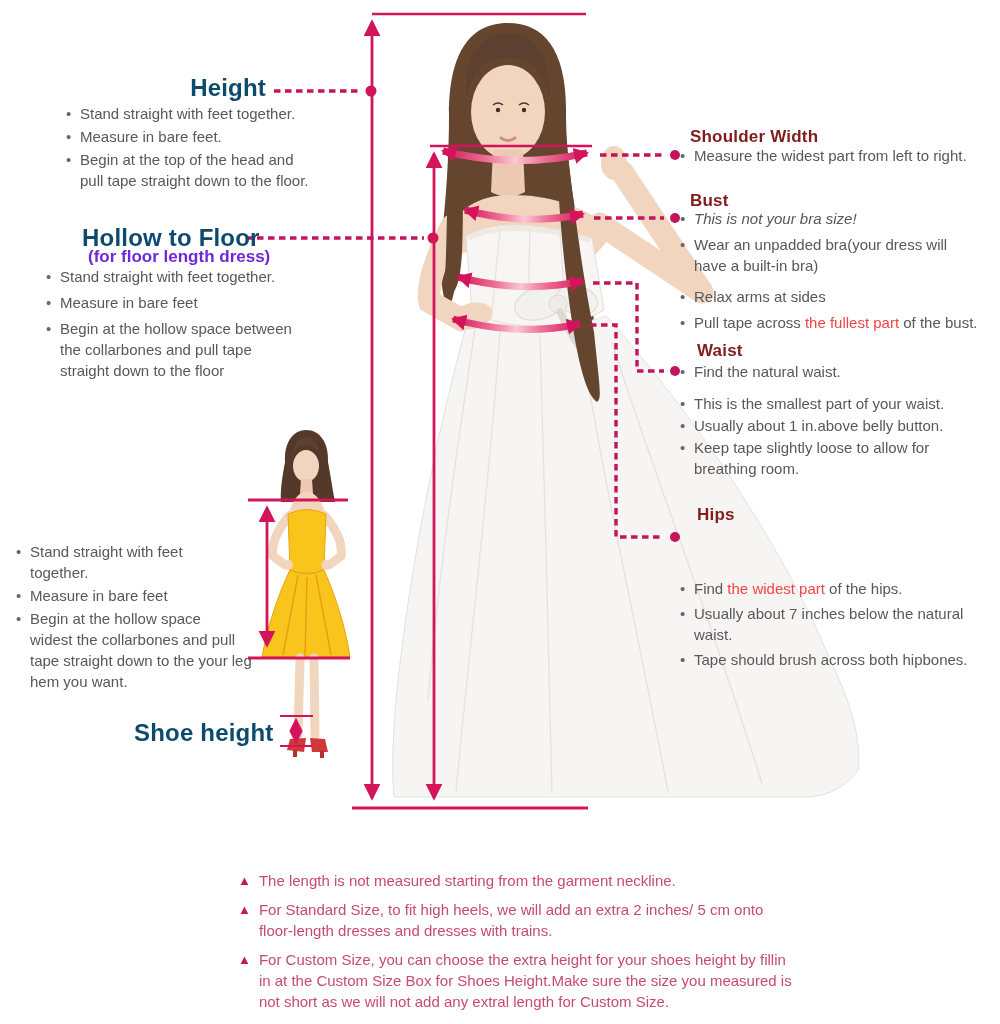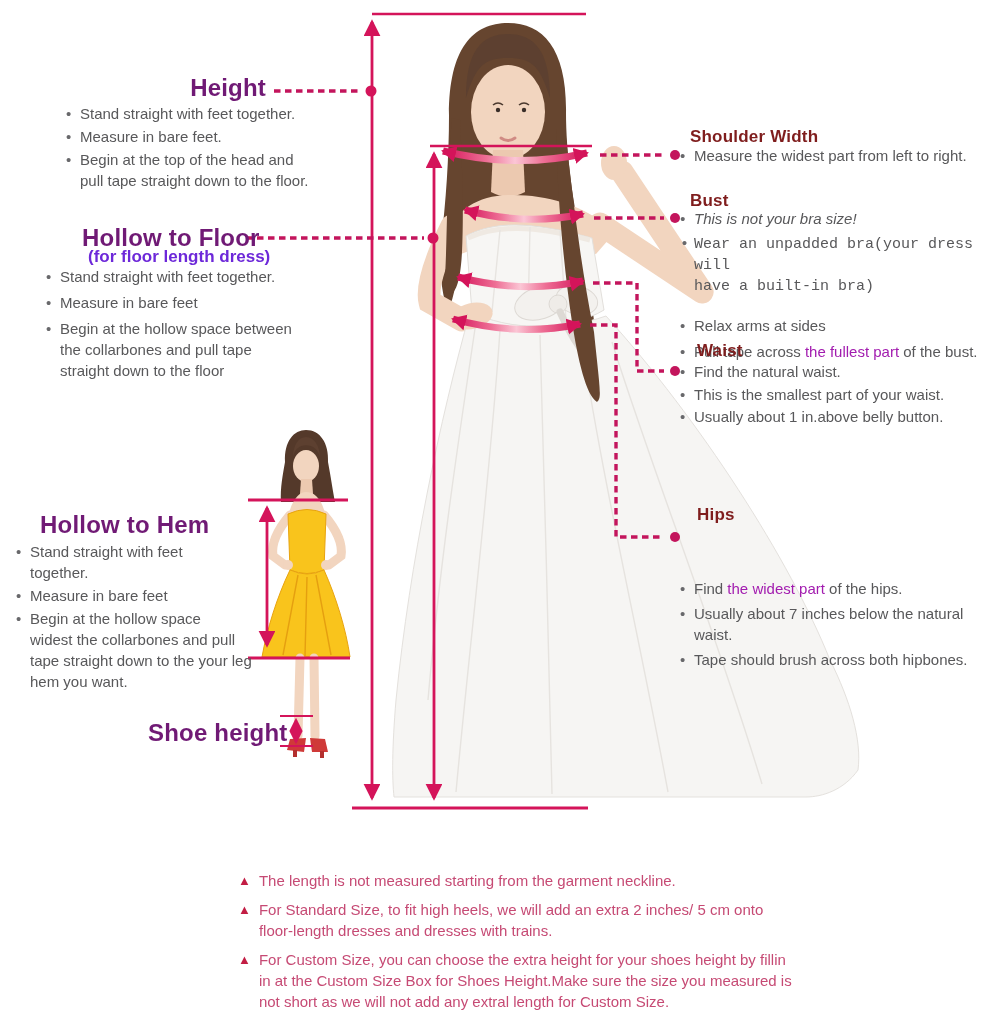--- a/index.html
+++ b/index.html
@@ -2,27 +2,27 @@
 <html><head>
 <meta charset="utf-8">
 <style>
   html,body{margin:0;padding:0;background:#ffffff;}
   #canvas{
     position:relative;width:1000px;height:1024px;background:#ffffff;overflow:hidden;
     font-family:"Liberation Sans", sans-serif;
   }
   .abs{position:absolute;}
   svg.layer{position:absolute;left:0;top:0;width:1000px;height:1024px;}
-  .h-big{font-size:24px;font-weight:bold;color:#701a75;letter-spacing:0.2px;}
+  .h-big{font-size:24px;font-weight:bold;color:#0c4a6e;letter-spacing:0.2px;}
   .h-mid{font-size:17px;font-weight:bold;color:#7f1d1d;letter-spacing:0.2px;}
   .sub{font-size:17px;font-weight:bold;color:#6d28d9;}
   .blist{list-style:none;margin:0;padding:0;color:#58585a;font-size:15px;line-height:21px;}
   .blist li{position:relative;padding-left:16px;white-space:pre-line;}
   .blist li::before{content:"\2022";position:absolute;left:2px;top:0;color:#68686b;}
-  .hl{color:#a21caf;}
+  .hl{color:#ef4444;}
   .notes{display:flex;flex-direction:column;gap:8px;}
   .note{display:flex;align-items:flex-start;font-size:15px;line-height:21px;color:#c64a74;}
   .note .tri{color:#c21d44;font-size:13px;margin-right:8px;line-height:21px;}
   .note .txt{white-space:pre-line;}
 </style>
 </head>
 <body>
 
 <div id="canvas">
 
@@ -184,52 +184,53 @@
   <div class="abs h-big" style="left:82px;top:224px;">Hollow to Floor</div>
   <div class="abs sub" style="left:88px;top:247px;">(for floor length dress)</div>
   <ul class="blist abs" style="left:44px;top:266px;width:290px;">
     <li style="margin-bottom:5px;">Stand straight with feet together.</li>
     <li style="margin-bottom:5px;">Measure in bare feet</li>
     <li>Begin at the hollow space between
 the collarbones and pull tape
 straight down to the floor</li>
   </ul>
 
-  <div class="abs h-big" style="left:40px;top:511px;">Hollow to Hem</div>
   <ul class="blist abs" style="left:14px;top:541px;width:250px;">
     <li style="margin-bottom:2px;">Stand straight with feet
 together.</li>
     <li style="margin-bottom:2px;">Measure in bare feet</li>
     <li>Begin at the hollow space
 widest the collarbones and pull
 tape straight down to the your leg
 hem  you want.</li>
   </ul>
 
-  <div class="abs h-big" style="left:148px;top:719px;">Shoe height</div>
+  <div class="abs h-big" style="left:134px;top:719px;">Shoe height</div>
 
   <div class="abs h-mid" style="left:690px;top:127px;">Shoulder Width</div>
   <ul class="blist abs" style="left:678px;top:145px;width:312px;">
     <li>Measure the widest part from left to right.</li>
   </ul>
 
   <div class="abs h-mid" style="left:690px;top:191px;">Bust</div>
   <ul class="blist abs" style="left:678px;top:208px;width:315px;">
     <li style="margin-bottom:5px;font-style:italic;">This is not your bra size!</li>
-    <li style="margin-bottom:18px;font-family:Liberation Mono, monospace;">Wear an unpadded bra(your dress will
+    <li style="margin-bottom:10px;">Wear an unpadded bra(your dress will
 have a built-in bra)</li>
     <li style="margin-bottom:5px;">Relax arms at sides</li>
     <li><span>Pull tape across </span><span class="hl">the fullest part</span><span> of the bust.</span></li>
   </ul>
 
   <div class="abs h-mid" style="left:697px;top:341px;">Waist</div>
   <ul class="blist abs" style="left:678px;top:361px;width:312px;">
-    <li style="margin-bottom:2px;">Find the natural waist.</li>
+    <li style="margin-bottom:11px;">Find the natural waist.</li>
     <li style="margin-bottom:1px;">This is the smallest part of your waist.</li>
     <li style="margin-bottom:1px;">Usually about 1 in.above belly button.</li>
+    <li>Keep tape slightly loose to allow for
+breathing room.</li>
   </ul>
 
   <div class="abs h-mid" style="left:697px;top:505px;">Hips</div>
   <ul class="blist abs" style="left:678px;top:537px;width:315px;margin-top:41px;">
     <li style="margin-bottom:4px;"><span>Find </span><span class="hl">the widest part</span><span> of the hips.</span></li>
     <li style="margin-bottom:4px;">Usually about 7 inches below the natural
 waist.</li>
     <li>Tape should brush across both hipbones.</li>
   </ul>
 

